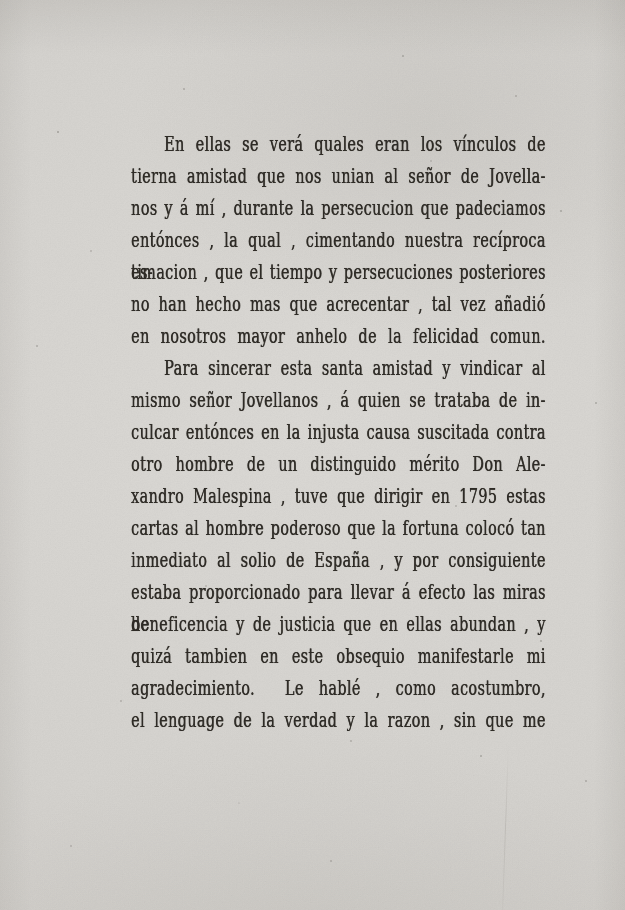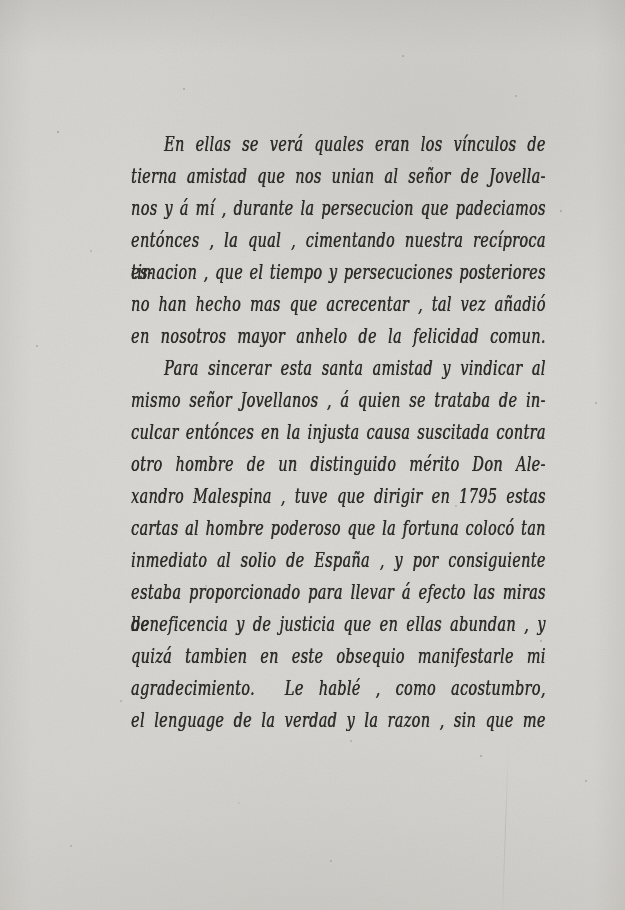--- a/index.html
+++ b/index.html
@@ -12,21 +12,20 @@
     width: 625px;
     height: 910px;
     overflow: hidden;
     background:
       radial-gradient(ellipse 420px 300px at 68% 14%, rgba(125,120,112,0.10), rgba(125,120,112,0) 70%),
       radial-gradient(ellipse 500px 380px at 50% 108%, rgba(120,115,105,0.10), rgba(120,115,105,0) 70%),
       linear-gradient(180deg, rgba(110,105,98,0.10) 0%, rgba(110,105,98,0) 6%),
       linear-gradient(90deg, rgba(110,105,98,0.08) 0%, rgba(110,105,98,0) 5%, rgba(110,105,98,0) 95%, rgba(110,105,98,0.09) 100%),
       radial-gradient(ellipse 900px 700px at 50% 45%, #dbd9d5 0%, #d5d3cf 60%, #ccc9c4 100%);
     font-family: "DejaVu Serif", "Liberation Serif", serif;
-    font-style: italic;
   }
   .grain {
     position: absolute;
     inset: 0;
     width: 100%;
     height: 100%;
     opacity: 0.55;
     mix-blend-mode: multiply;
     pointer-events: none;
   }

